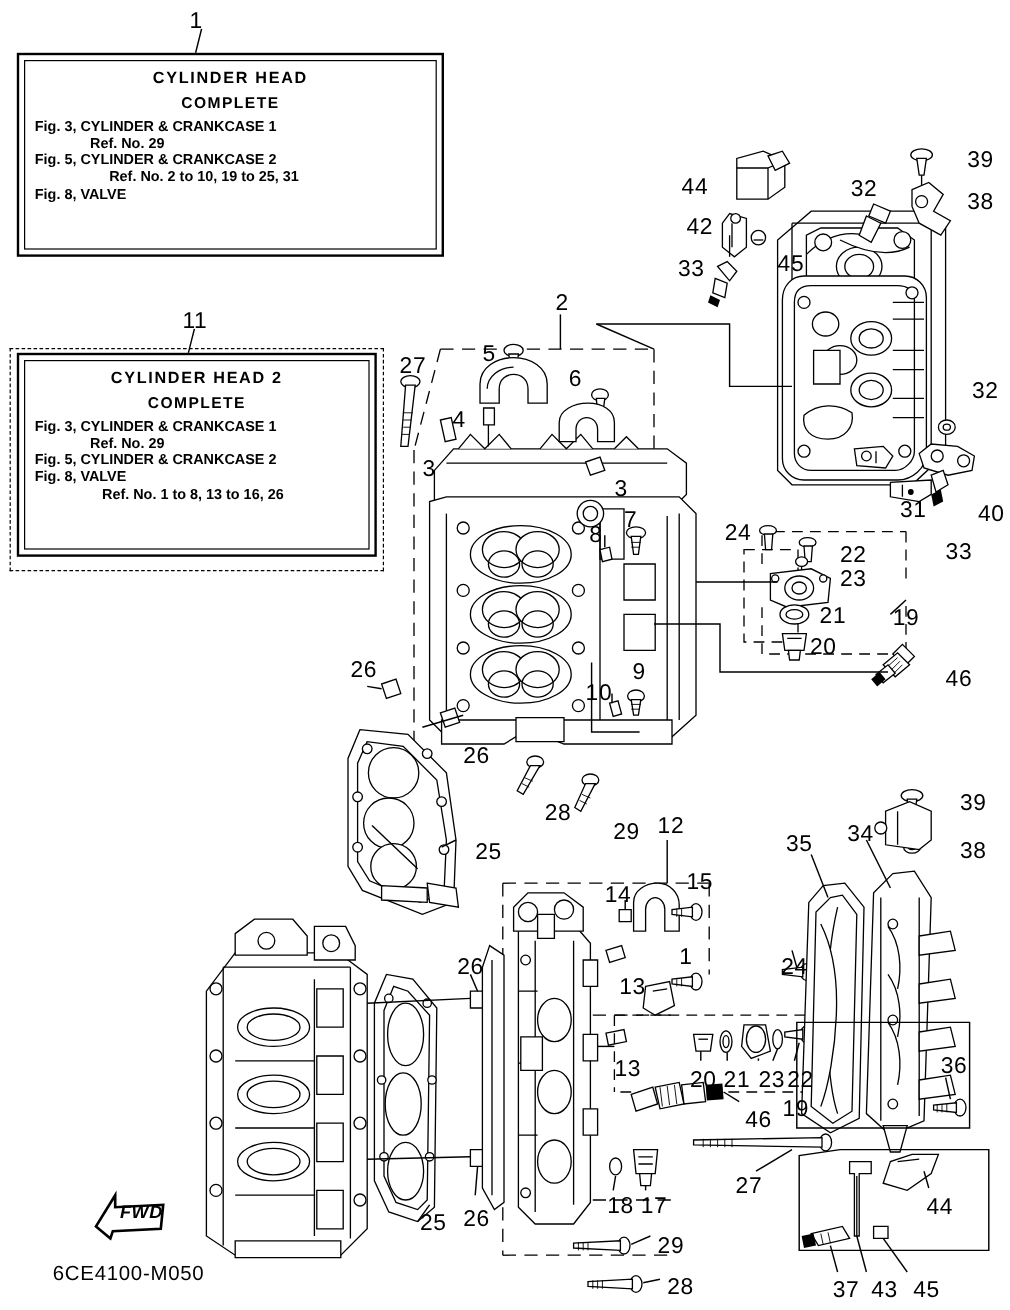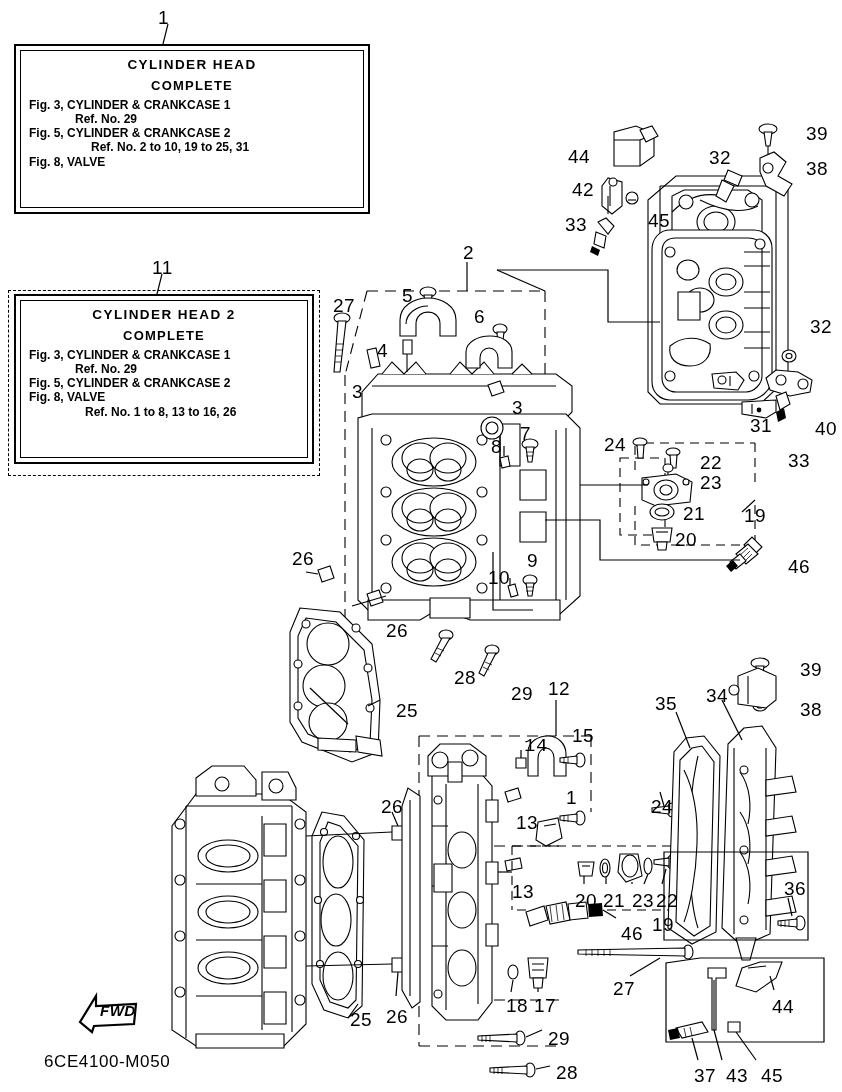--- a/index.html
+++ b/index.html
@@ -808,21 +808,21 @@
       <div class="callout" style="left: 750px; top: 416px;">31</div>
       <div class="callout" style="left: 815px; top: 419px;">40</div>
       <div class="callout" style="left: 788px; top: 451px;">33</div>
       <div class="callout" style="left: 604px; top: 435px;">24</div>
       <div class="callout" style="left: 700px; top: 453px;">22</div>
       <div class="callout" style="left: 700px; top: 473px;">23</div>
       <div class="callout" style="left: 744px; top: 506px;">19</div>
       <div class="callout" style="left: 683px; top: 504px;">21</div>
       <div class="callout" style="left: 675px; top: 530px;">20</div>
       <div class="callout" style="left: 788px; top: 557px;">46</div>
-      <div class="callout" style="left: 524px; top: 737px; font-family: Liberation Mono, monospace;">14</div>
+      <div class="callout" style="left: 504px; top: 737px;">14</div>
       <div class="callout" style="left: 572px; top: 726px;">15</div>
       <div class="callout" style="left: 566px; top: 788px;">1</div>
       <div class="callout" style="left: 516px; top: 813px;">13</div>
       <div class="callout" style="left: 512px; top: 882px;">13</div>
       <div class="callout" style="left: 381px; top: 797px;">26</div>
       <div class="callout" style="left: 350px; top: 1010px;">25</div>
       <div class="callout" style="left: 386px; top: 1007px;">26</div>
       <div class="callout" style="left: 506px; top: 996px;">18</div>
       <div class="callout" style="left: 534px; top: 996px;">17</div>
       <div class="callout" style="left: 548px; top: 1029px;">29</div>

